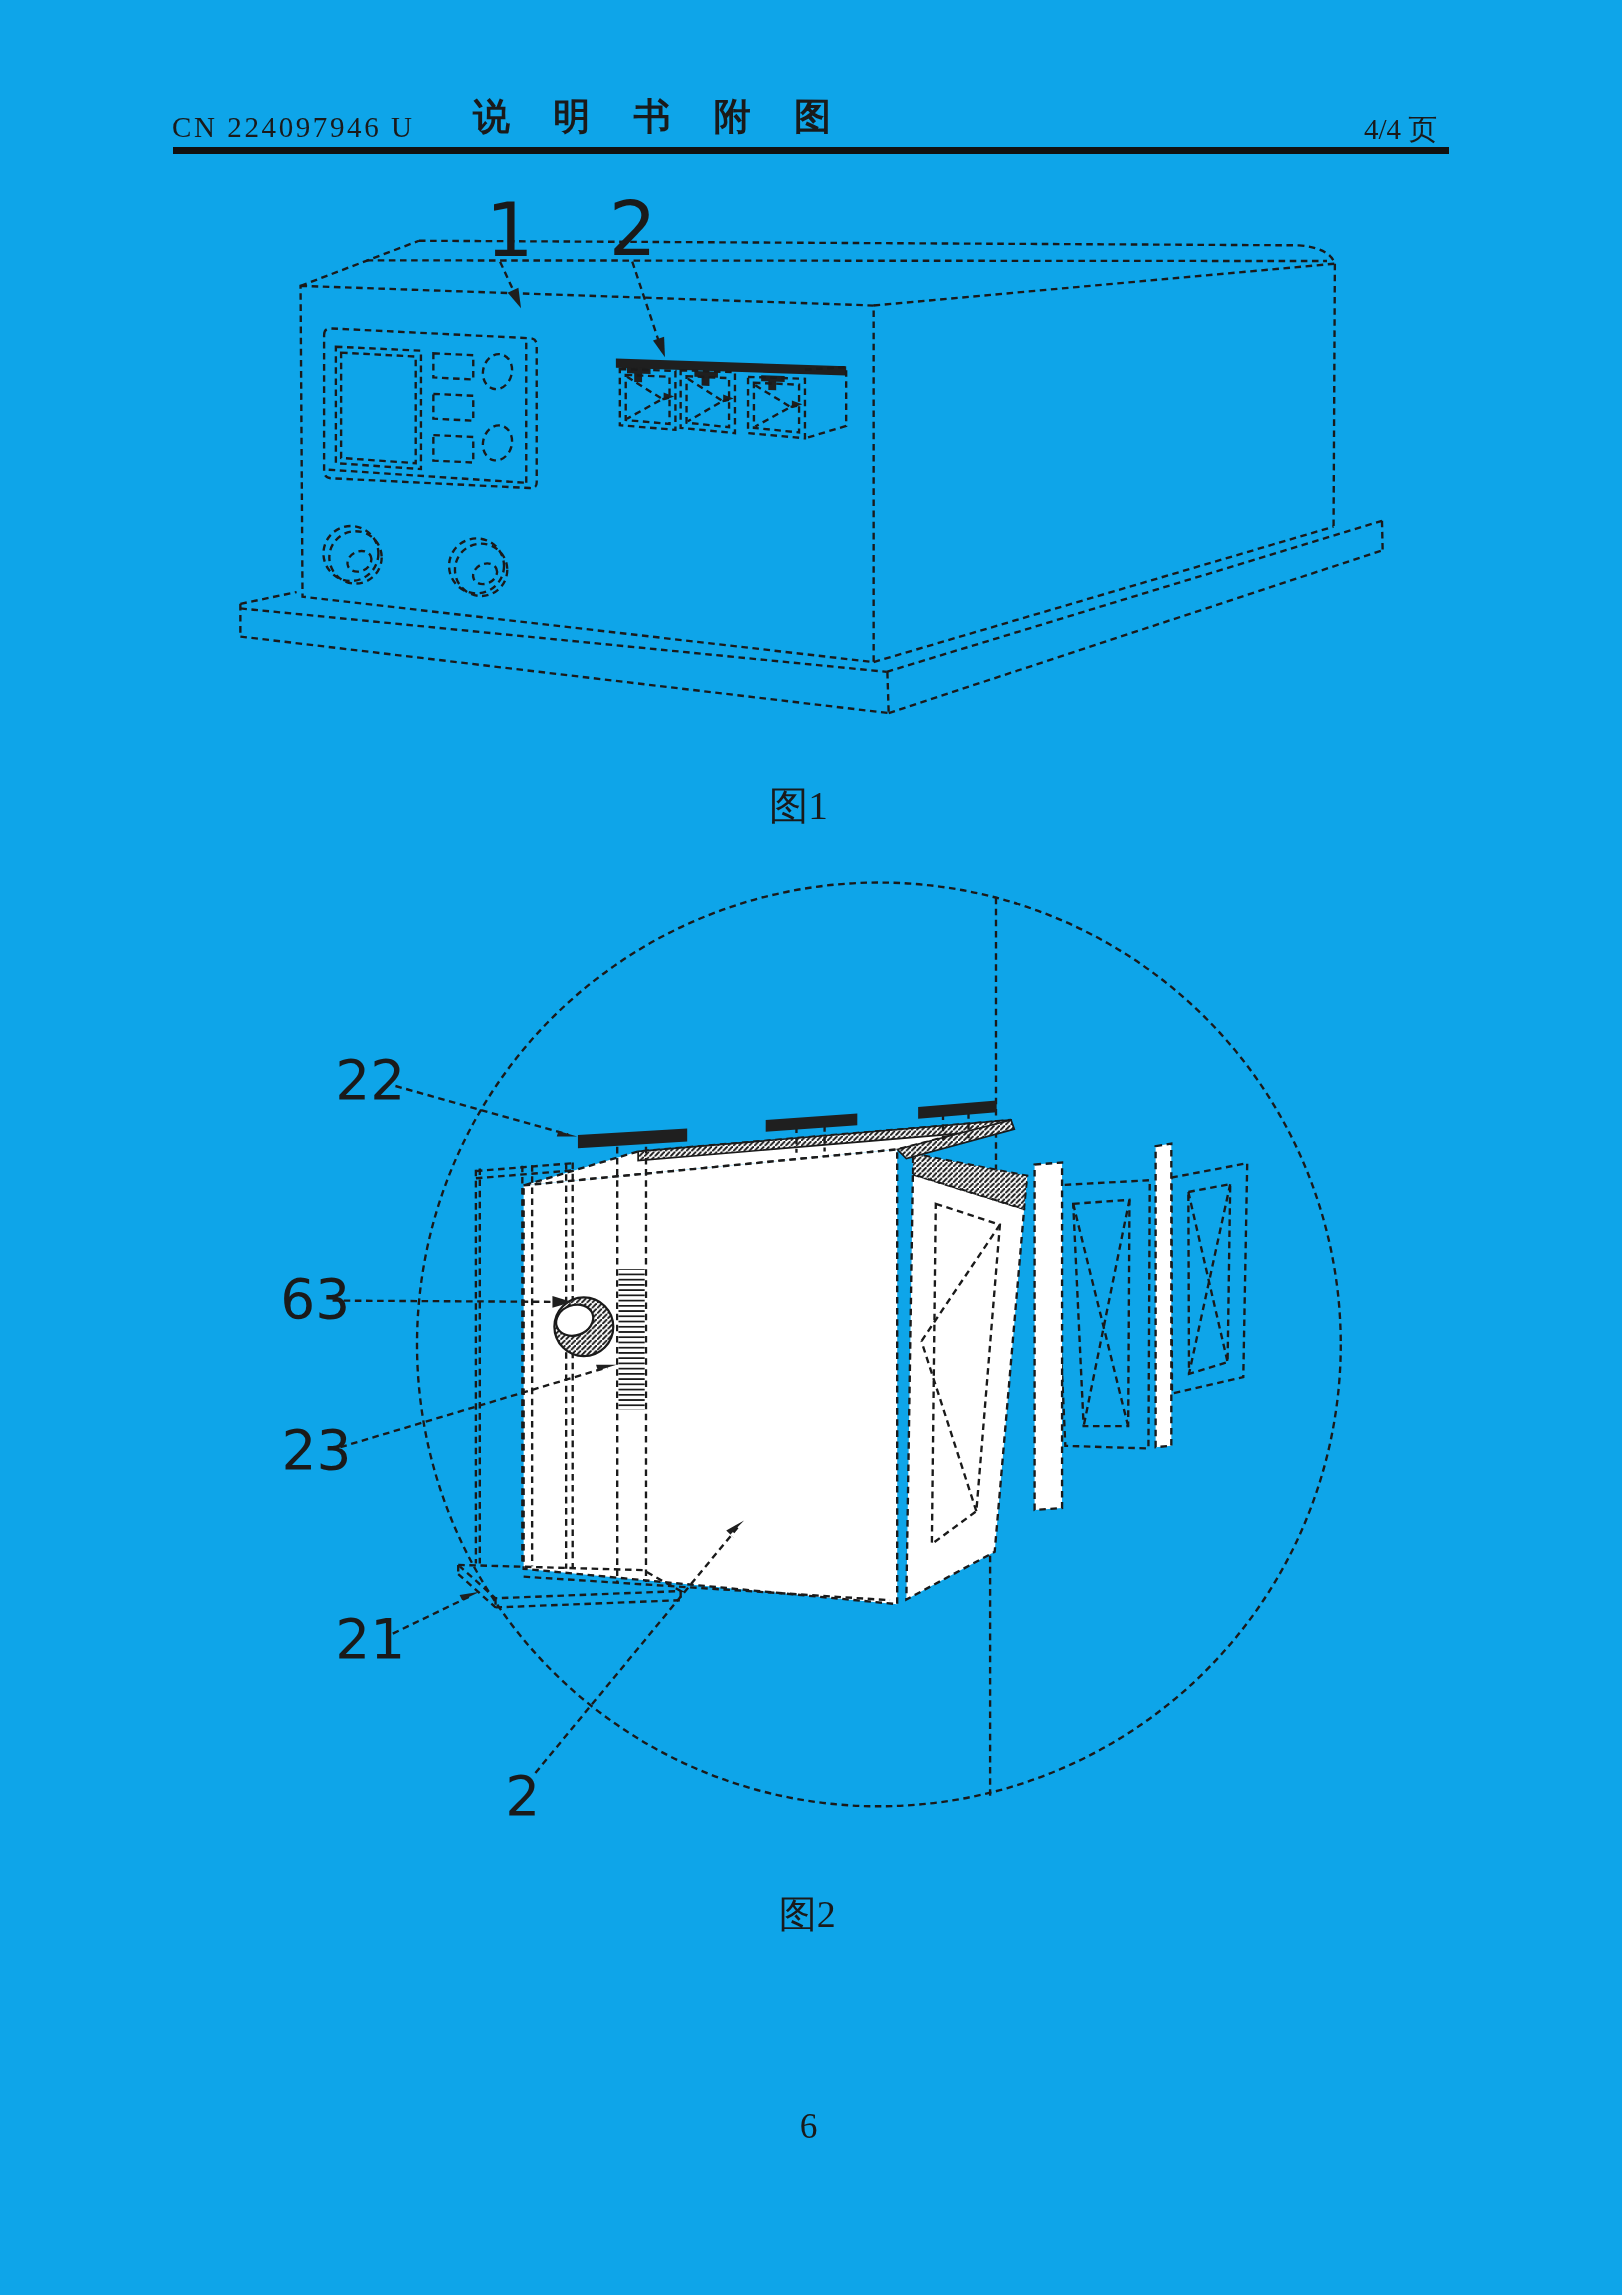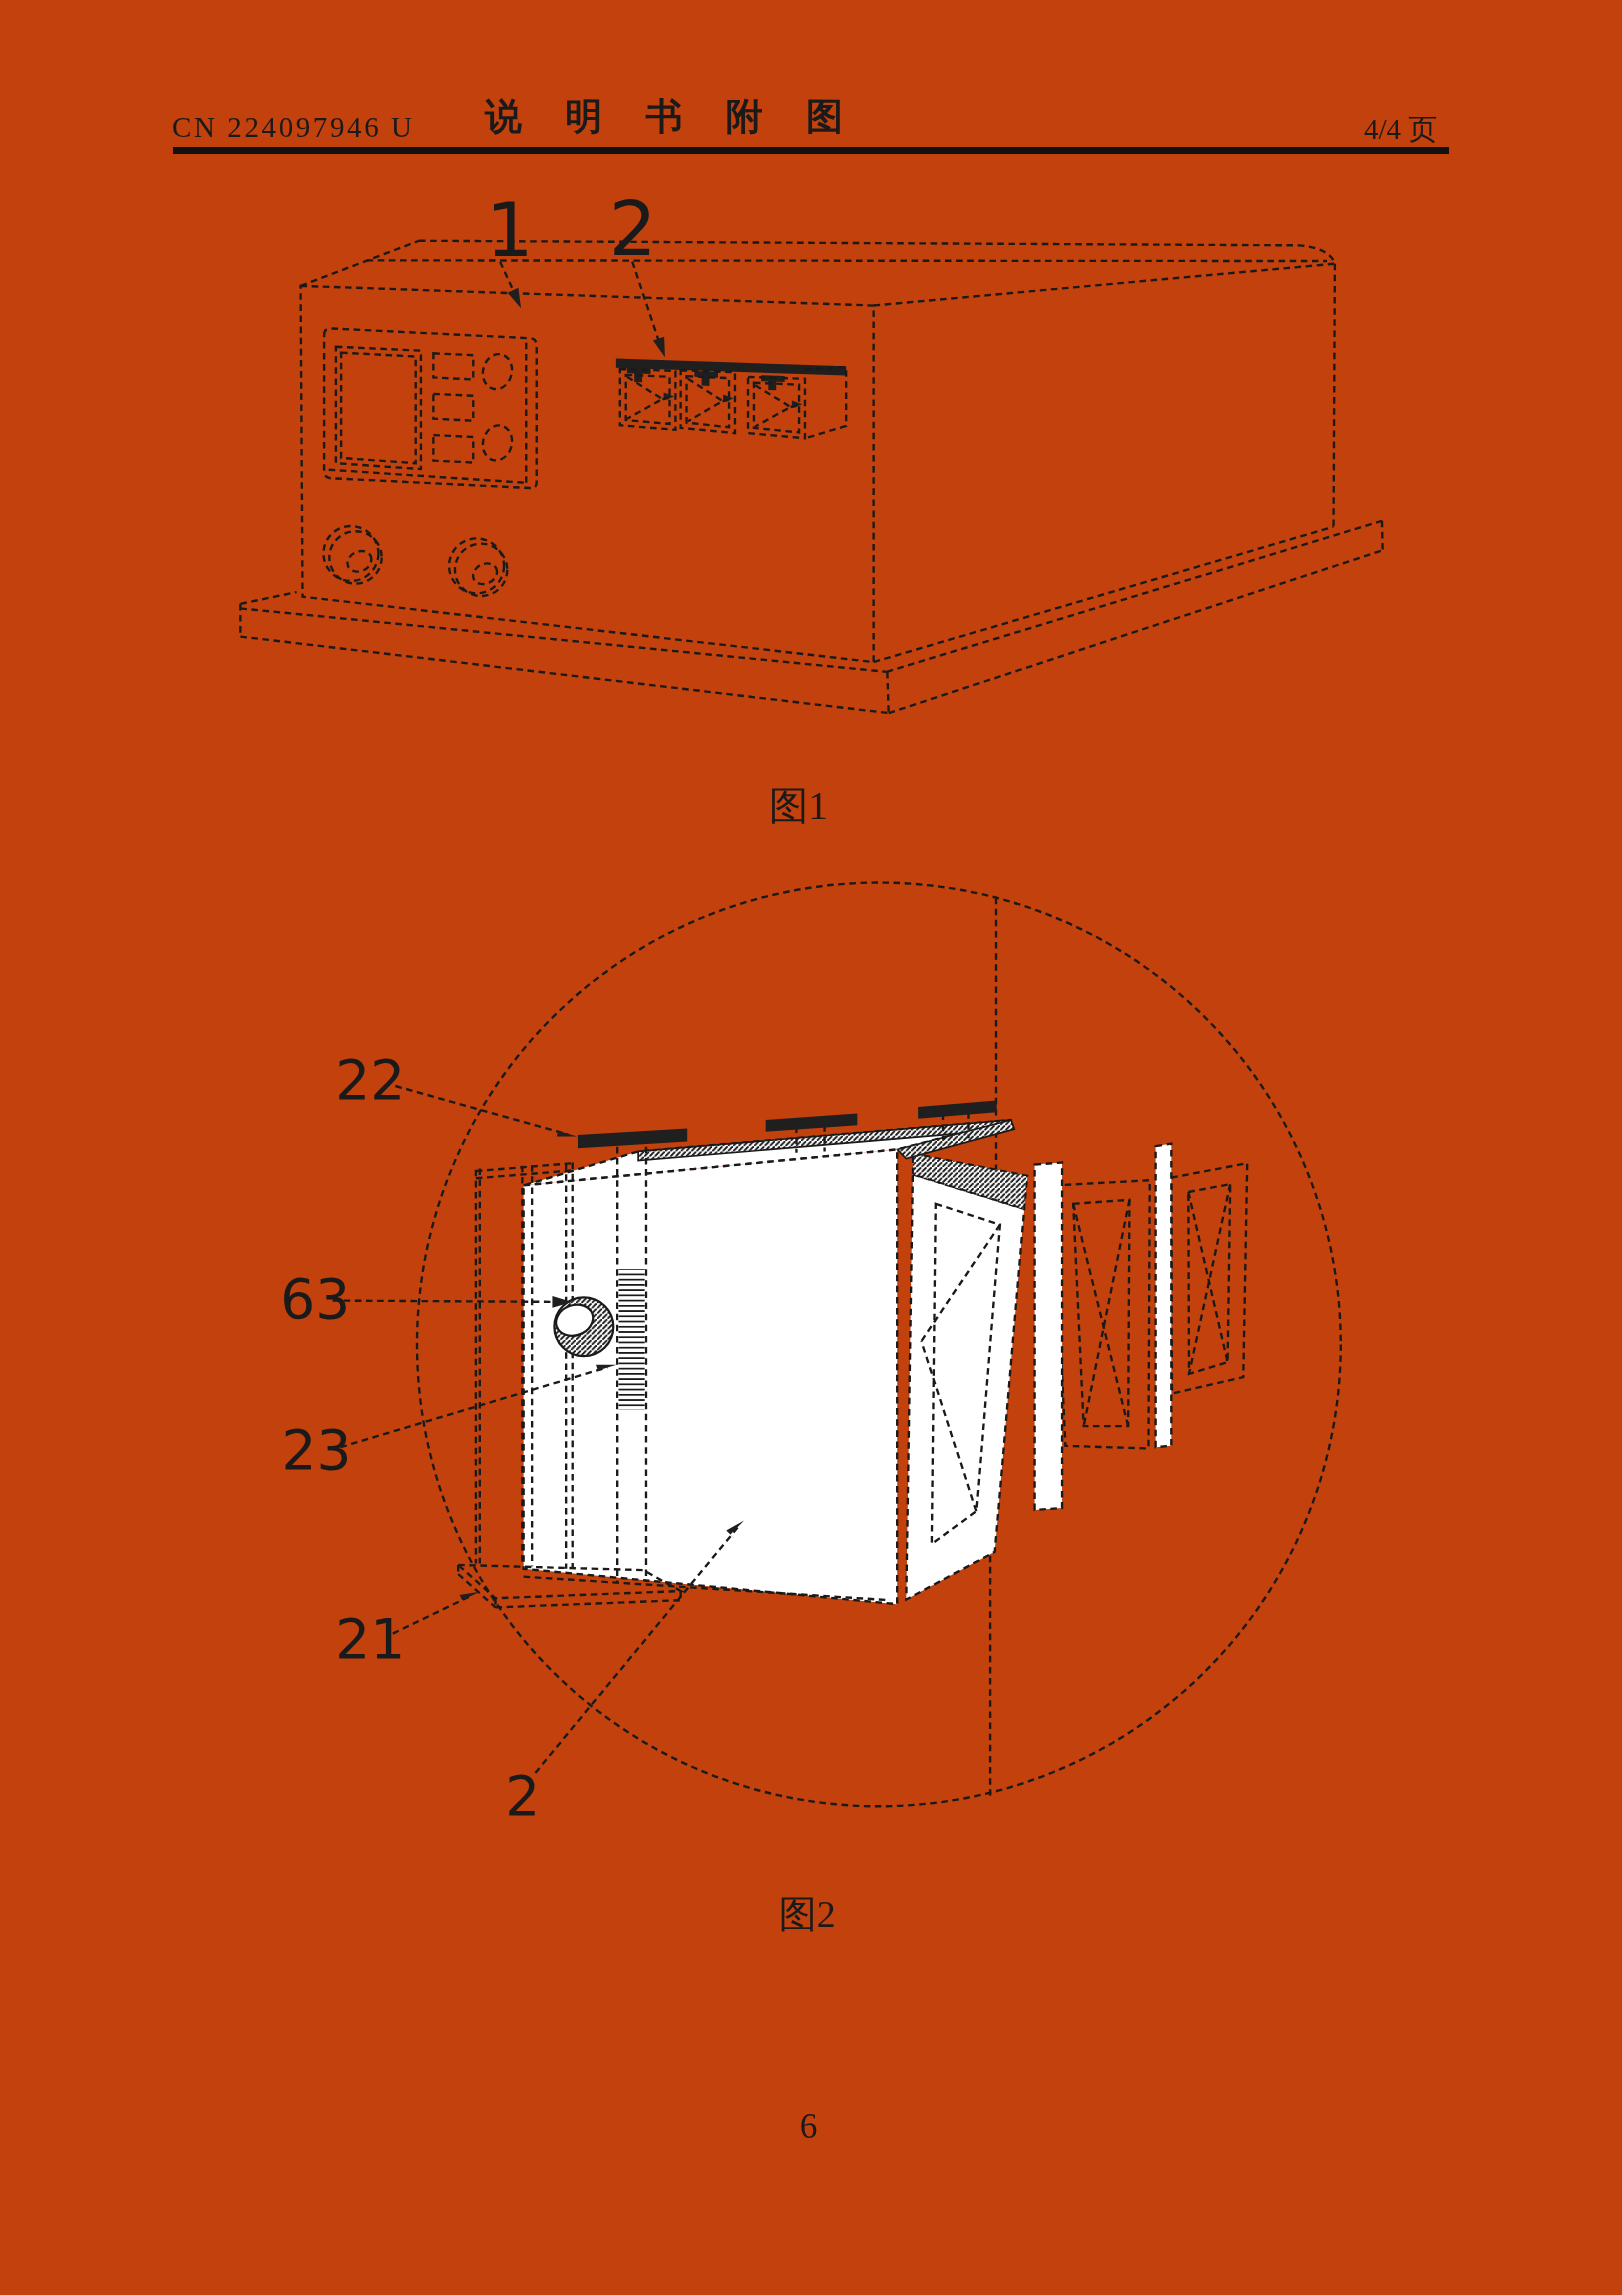--- a/index.html
+++ b/index.html
@@ -1,20 +1,20 @@
 <!DOCTYPE html>
 <html style="font-size:10.5px"><head>
 <meta charset="utf-8">
 <style>
   html,body{margin:0;padding:0;background:#fff;}
-  #page{position:relative;width:1623px;height:2295px;background:#c2410c;overflow:hidden;
+  #page{position:relative;width:1623px;height:2295px;background:#0ea5e9;overflow:hidden;
         font-family:"Liberation Serif", serif;color:#1a1a1a;}
   .hdr{position:absolute;white-space:nowrap;}
   #doc-number{left:172px;top:111px;font-size:29px;letter-spacing:2.6px;}
-  #page-title{left:12px;top:92px;width:1321px;text-align:center;font-size:37px;font-weight:600;letter-spacing:17px;}
+  #page-title{left:0;top:92px;width:1321px;text-align:center;font-size:37px;font-weight:600;letter-spacing:17px;}
   #page-indicator{left:1364px;top:110px;font-size:29px;}
   #rule{position:absolute;left:173px;top:147px;width:1276px;height:7.2px;background:#111;}
   svg text{font-family:"DejaVu Sans", sans-serif;fill:#1a1a1a;}
   svg .cap{font-family:"Liberation Serif", serif;}
   .ln{fill:none;stroke:#1a1a1a;stroke-width:3.6;stroke-dasharray:10 7;}
   .lnw{fill:#ffffff;stroke:#1a1a1a;stroke-width:3.6;stroke-dasharray:10 7;}
   .sol{fill:#1f1f1f;stroke:none;}
 </style>
 </head>
 <body>

